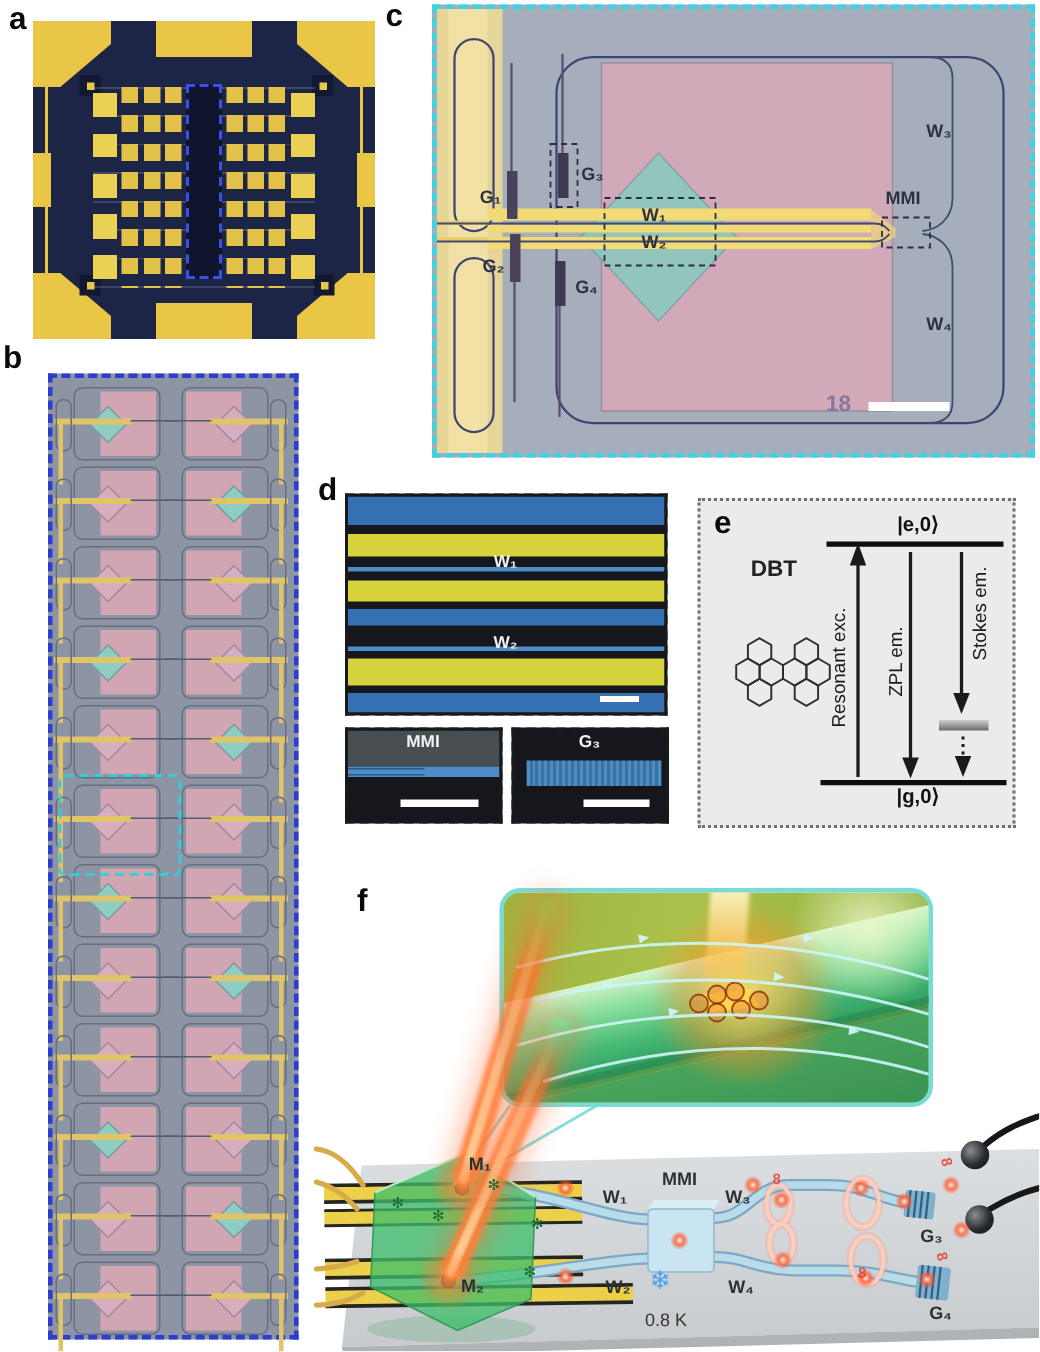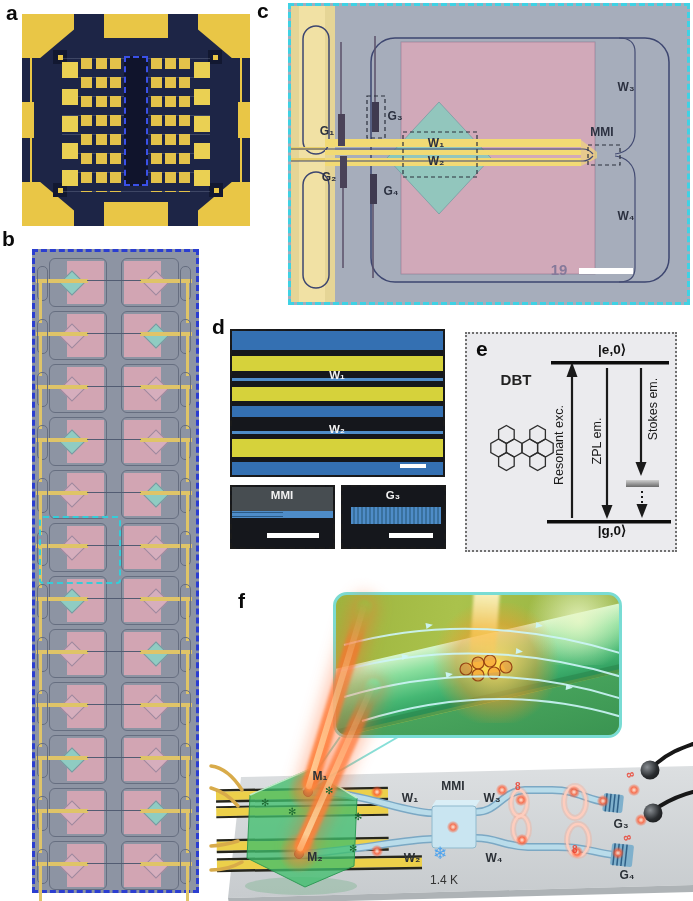--- a/index.html
+++ b/index.html
@@ -628,21 +628,21 @@
 
   <div class="tag" style="left:315px;top:125px;width:24px">G₁</div>
   <div class="tag" style="left:317px;top:171px;width:24px">G₂</div>
   <div class="tag" style="left:383px;top:110px;width:24px">G₃</div>
   <div class="tag" style="left:379px;top:185px;width:24px">G₄</div>
   <div class="tag" style="left:421px;top:137px;width:30px">W₁</div>
   <div class="tag" style="left:421px;top:155px;width:30px">W₂</div>
   <div class="tag" style="left:611px;top:81px;width:30px">W₃</div>
   <div class="tag" style="left:611px;top:210px;width:30px">W₄</div>
   <div class="tag" style="left:582px;top:126px;width:40px">MMI</div>
-  <div class="tag" style="left:546px;top:262px;width:26px;font-size:15px;font-weight:700;color:#85799a">19</div>
+  <div class="tag" style="left:546px;top:262px;width:26px;font-size:15px;font-weight:700;color:#85799a">18</div>
 
   <div class="tag wtag" style="left:322px;top:370px;width:30px;font-size:11.5px">W₁</div>
   <div class="tag wtag" style="left:322px;top:424px;width:30px;font-size:11.5px">W₂</div>
   <div class="tag wtag" style="left:262px;top:490px;width:40px;font-size:11.5px">MMI</div>
   <div class="tag wtag" style="left:378px;top:490px;width:30px;font-size:11.5px">G₃</div>
 
   <div class="tag" style="left:496px;top:372px;width:40px;font-size:15px;font-weight:700;color:#222">DBT</div>
   <div class="tag" style="left:582px;top:343px;width:60px;font-size:13.5px;color:#111">|e,0⟩</div>
   <div class="tag" style="left:582px;top:524px;width:60px;font-size:13.5px;color:#111">|g,0⟩</div>
   <div class="vtag" style="left:499px;top:438px;width:120px">Resonant exc.</div>
@@ -651,15 +651,15 @@
 
   <div class="tag ftag" style="left:305px;top:770px;width:30px">M₁</div>
   <div class="tag ftag" style="left:300px;top:851px;width:30px">M₂</div>
   <div class="tag ftag" style="left:395px;top:792px;width:30px">W₁</div>
   <div class="tag ftag" style="left:397px;top:852px;width:30px">W₂</div>
   <div class="tag ftag" style="left:433px;top:780px;width:40px">MMI</div>
   <div class="tag ftag" style="left:477px;top:792px;width:30px">W₃</div>
   <div class="tag ftag" style="left:479px;top:852px;width:30px">W₄</div>
   <div class="tag ftag" style="left:606px;top:818px;width:30px">G₃</div>
   <div class="tag ftag" style="left:612px;top:869px;width:30px">G₄</div>
-  <div class="tag" style="left:424px;top:874px;width:40px;font-weight:400;color:#333">1.4 K</div>
+  <div class="tag" style="left:424px;top:874px;width:40px;font-weight:400;color:#333">0.8 K</div>
 
 </div>
 
 </body></html>

